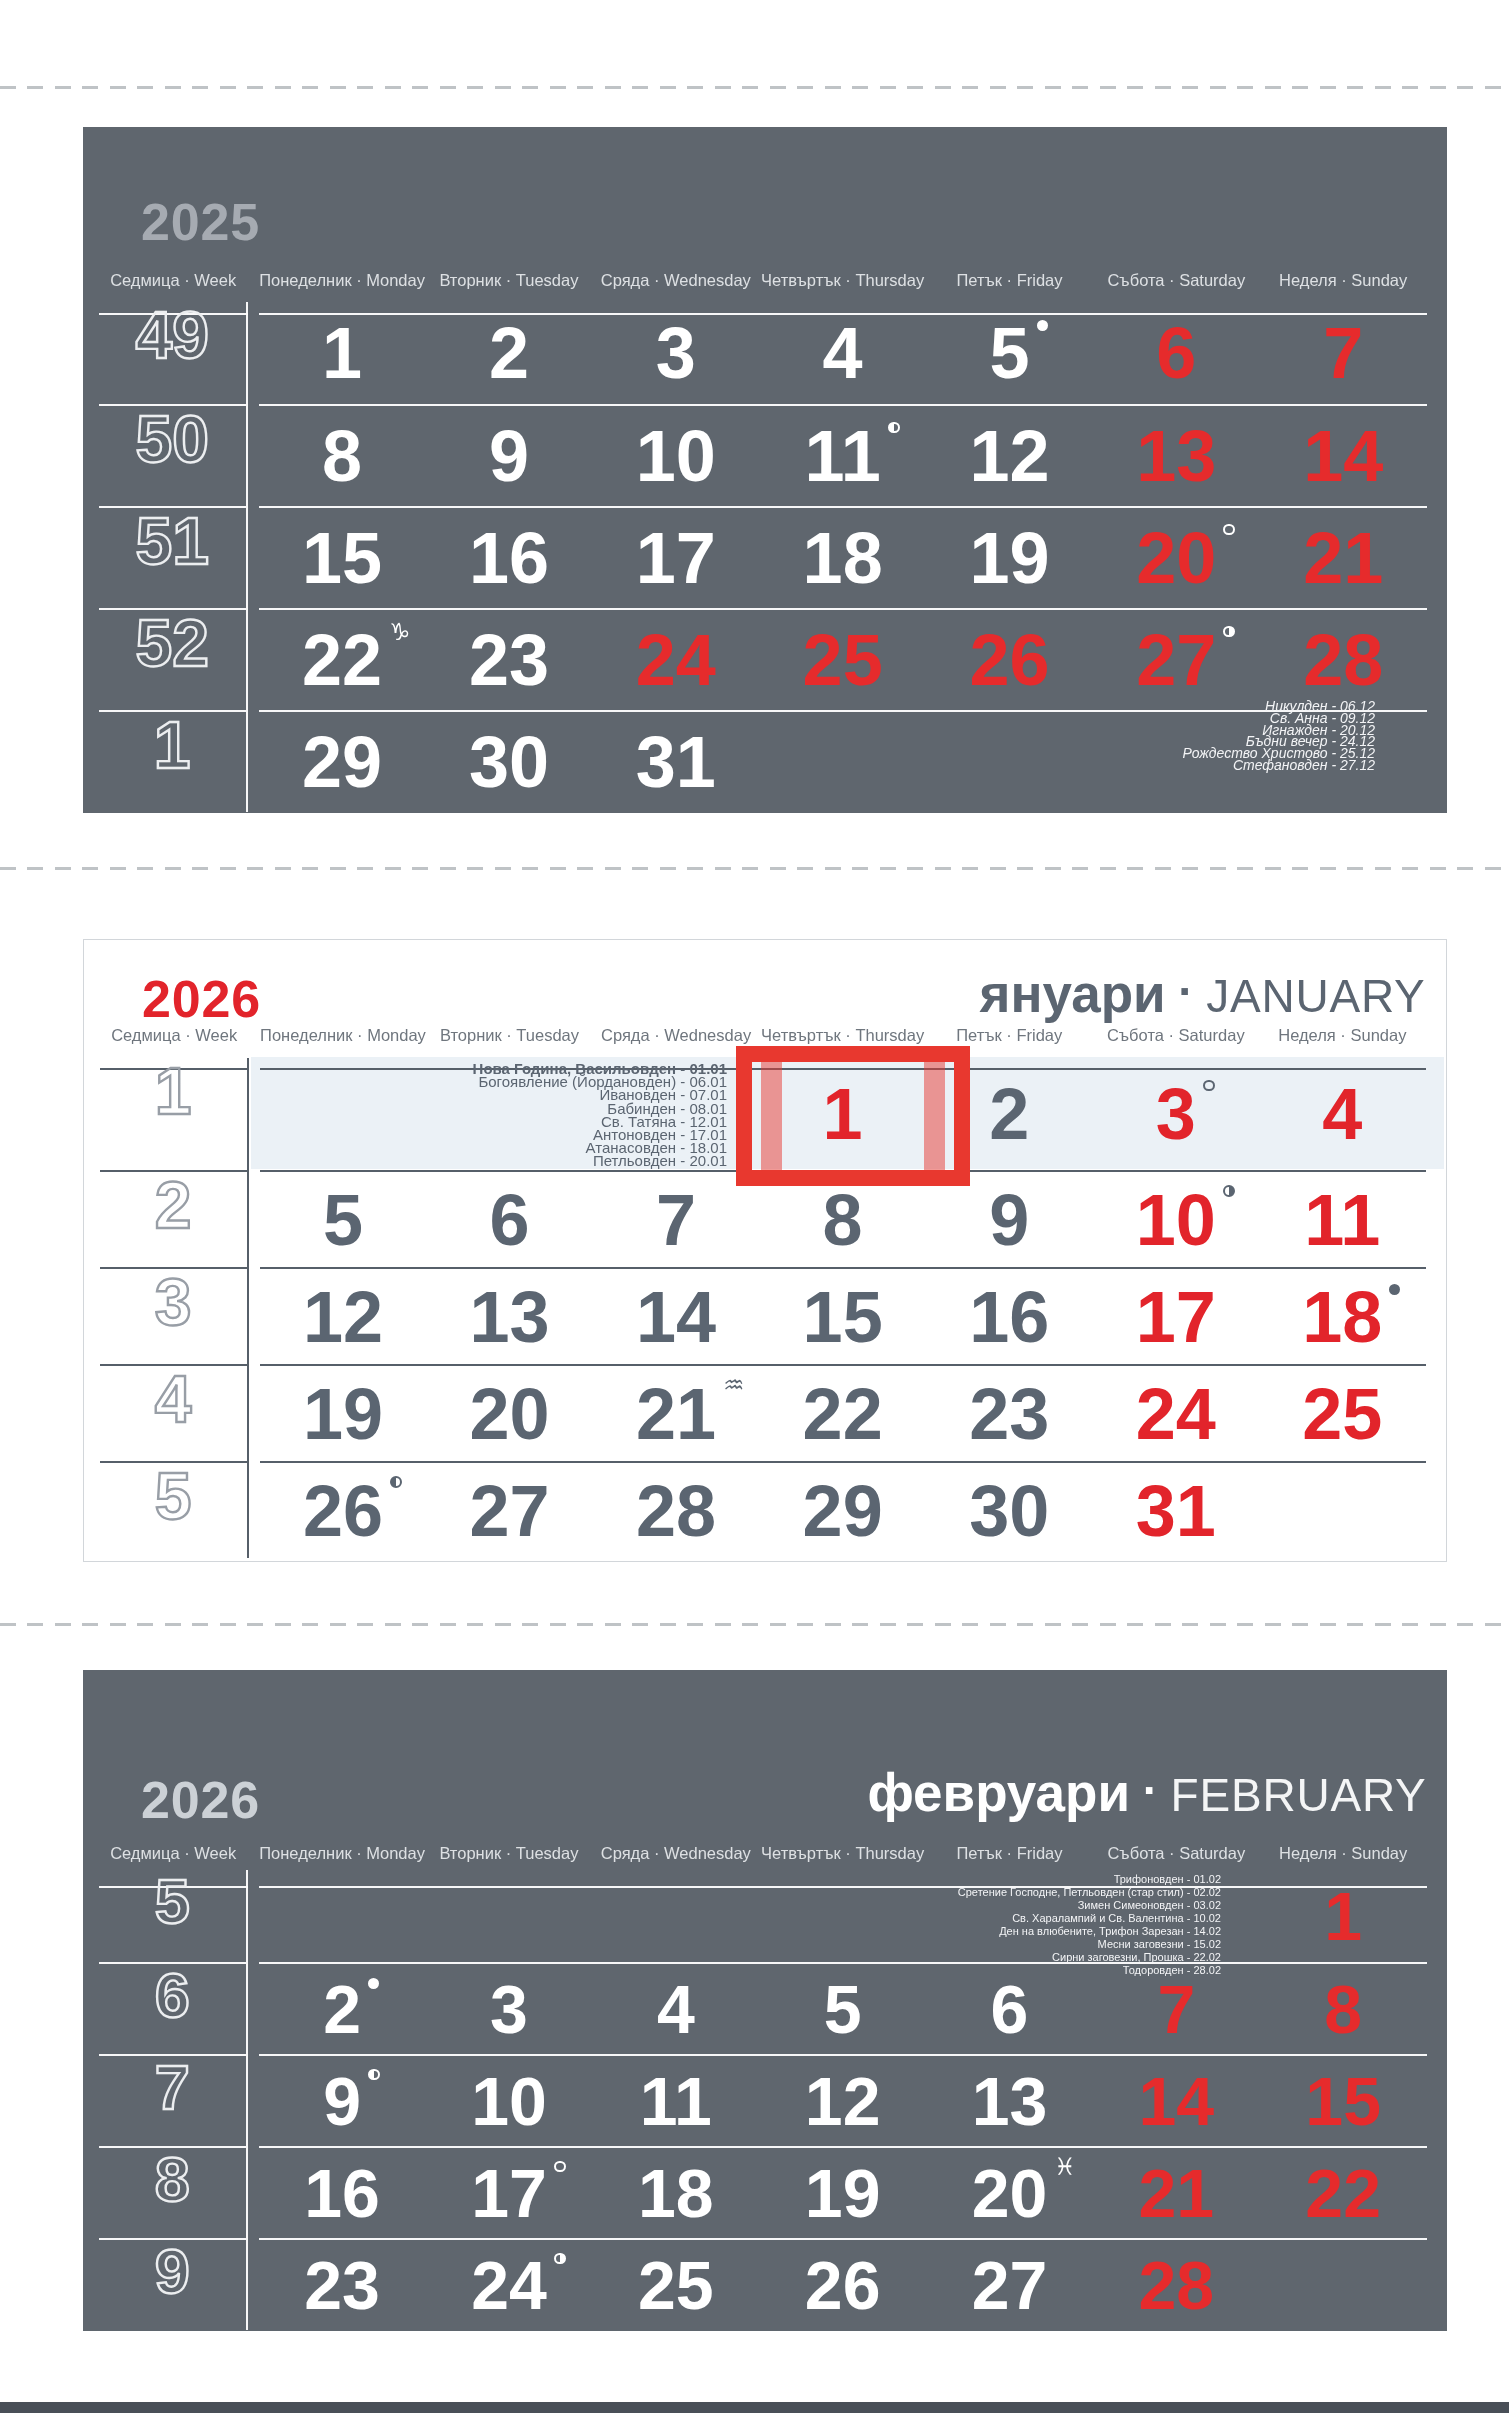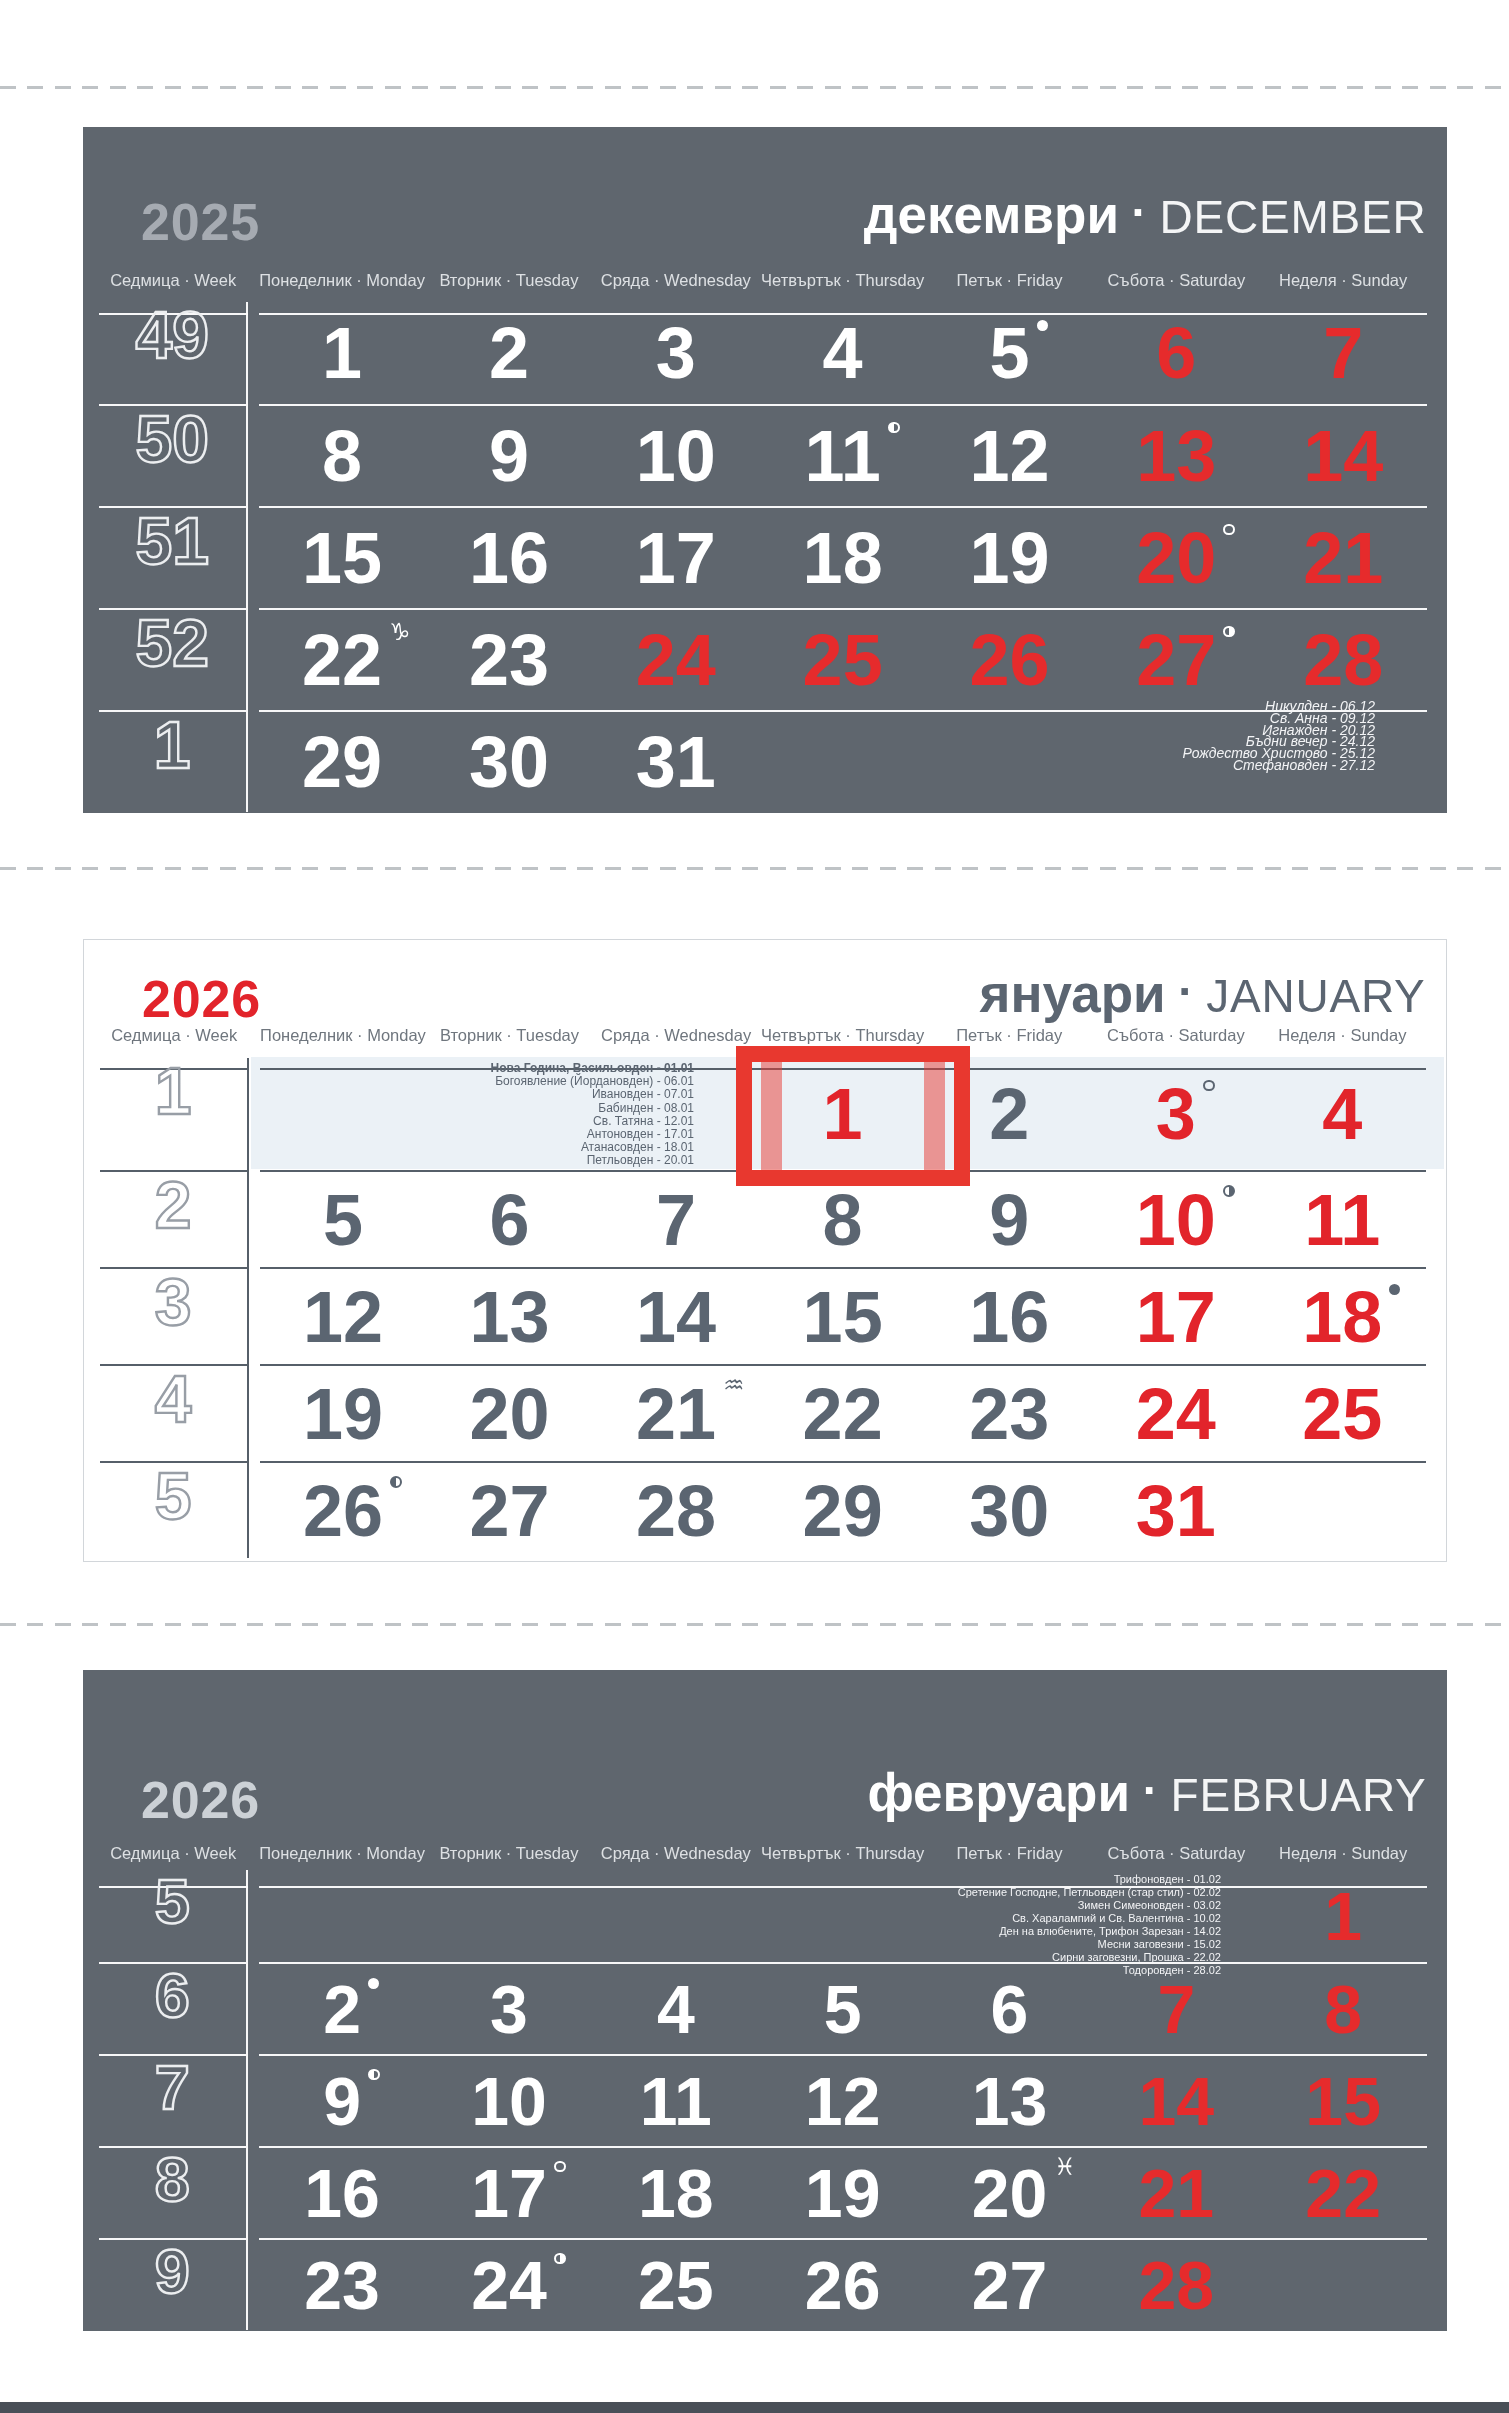--- a/index.html
+++ b/index.html
@@ -70,21 +70,21 @@
   .sym.circle{background:transparent;}
   .sym.half-left{background:linear-gradient(90deg,var(--ink) 0 50%,transparent 50% 100%);}
   .sym.half-right{background:linear-gradient(90deg,transparent 0 50%,var(--ink) 50% 100%);}
   .sym.zodiac{border:0;border-radius:0;width:auto;height:auto;top:-3.1px;
               font-family:"DejaVu Sans",sans-serif;font-size:23.6px;font-weight:normal;
               line-height:1;color:var(--ink);}
 
   
   .holidays{position:absolute;text-align:right;z-index:2;color:#f3f4f6;}
   .december .holidays{top:574px;right:72px;font-size:14px;line-height:11.8px;font-style:italic;}
-  .january  .holidays{top:122px;right:752px;font-size:12px;line-height:13.2px;color:#5b6571;}
+  .january  .holidays{top:122px;right:719px;font-size:15px;line-height:13.2px;color:#5b6571;}
   .february .holidays{top:203px;right:226px;font-size:11px;line-height:13px;}
   .hline{white-space:nowrap;} .hline.bold{font-weight:bold;}
 
   
   .band{display:none;position:absolute;left:167px;right:1.6px;top:117px;height:112px;
         background:#ebf1f6;z-index:0;}
   .slider{display:none;position:absolute;left:652px;top:106px;width:234px;height:140px;
           box-sizing:border-box;border:16.5px solid #e8382f;z-index:4;}
   .slider .stripe{position:absolute;top:0;bottom:0;width:21px;background:rgba(232,56,47,.5);}
   .slider .stripe.l{left:9.4px;} .slider .stripe.r{right:9.4px;}
@@ -93,23 +93,20 @@
 <body>
 
 <div id="page">
   <div class="cutline" id="cut1"></div>
   <div class="cutline" id="cut2"></div>
   <div class="cutline" id="cut3"></div>
   <div id="calendar">
       <div class="panel december dark">
 
     <div class="year">2025</div>
-    <div class="month">
-      <span class="m-bg">декември</span><span class="m-sep">·</span><span class="m-en">DECEMBER</span>
-    </div>
     <div class="head-row">
       <div class="week-head">Седмица · Week</div>
       <div class="head-gap"></div>
       <div class="days-head">
             <div class="dh">Понеделник · Monday</div>
             <div class="dh">Вторник · Tuesday</div>
             <div class="dh">Сряда · Wednesday</div>
             <div class="dh">Четвъртък · Thursday</div>
             <div class="dh">Петък · Friday</div>
             <div class="dh">Събота · Saturday</div>

